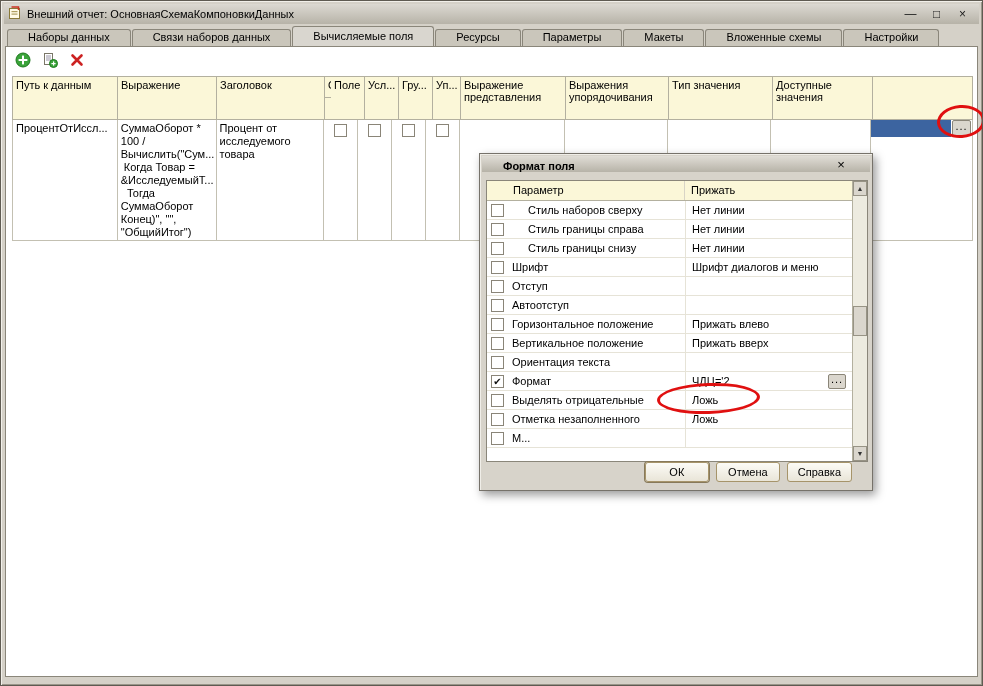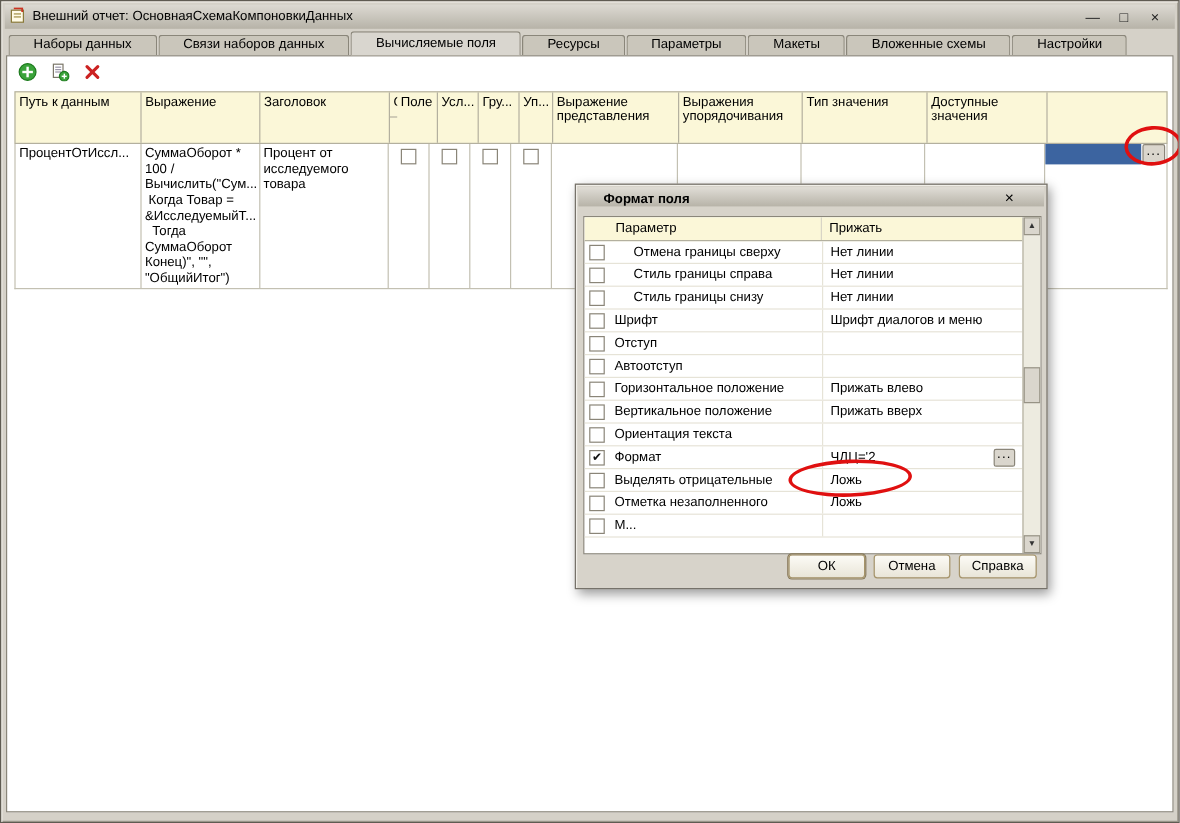--- a/index.html
+++ b/index.html
@@ -60,21 +60,21 @@
   .dlg-row .param.indent{padding-left:24px}
   .dlg-row .val{flex:1;border-left:1px solid #e6e3d7;align-self:stretch;display:flex;align-items:center;
                 padding-left:6px;white-space:nowrap;overflow:hidden}
   .dlg-row .row-dots{position:absolute;right:6px;top:2px;width:18px;height:15px;background:#dad6cd;border:1px solid #8a8578;
                 border-radius:2px;text-align:center;line-height:9px;font-size:11px;letter-spacing:1px}
   .sbar{position:absolute;top:0;right:0;width:15px;height:100%;background:#edebe0;border-left:1px solid #b3b09f}
   .sbtn{position:absolute;left:0;width:14px;height:15px;background:#dad6cd;border:1px solid #979385;text-align:center;
         font-size:7px;line-height:13px;color:#333}
   .sbtn.up{top:0}.sbtn.down{bottom:0}
   .sthumb{position:absolute;left:0;top:125px;width:14px;height:30px;background:#dad6cd;border:1px solid #979385}
-  .dlg-buttons{position:absolute;right:8px;bottom:8px;display:flex;gap:7px}
+  .dlg-buttons{position:absolute;right:20px;bottom:8px;display:flex;gap:7px}
   .btn{min-width:64px;height:20px;background:linear-gradient(180deg,#fcfbf6,#e9e5d8);border:1px solid #a6946a;
        border-radius:3px;font-size:11px;padding:0 10px;display:flex;align-items:center;justify-content:center;
        font-family:"Liberation Sans","DejaVu Sans",sans-serif}
   .btn.default{box-shadow:0 0 0 1px #87795a}
   
   .red-ellipse{position:absolute;border:3px solid #e01010;border-radius:50%;z-index:50;pointer-events:none;background:transparent}
   #ellipse-grid-dots{left:936px;top:104px;width:48px;height:33px;transform:rotate(-4deg)}
   #ellipse-format-value{left:656px;top:382px;width:103px;height:31px;transform:rotate(-2deg)}
 </style>
 </head>
@@ -202,21 +202,21 @@
       <span class="dlg-close">×</span>
     </div>
     <div class="dlg-list">
       <div class="dlg-head">
         <span class="hp">Параметр</span>
         <span class="hv">Прижать</span>
       </div>
       <div class="dlg-rows" id="dlg-rows">
           <div class="dlg-row">
             <span class="cb"></span>
-            <span class="param indent">Отмена границы сверху</span>
+            <span class="param indent">Стиль наборов сверху</span>
             <span class="val">Нет линии</span>
           </div>
           <div class="dlg-row">
             <span class="cb"></span>
             <span class="param indent">Стиль границы справа</span>
             <span class="val">Нет линии</span>
           </div>
           <div class="dlg-row">
             <span class="cb"></span>
             <span class="param indent">Стиль границы снизу</span>

